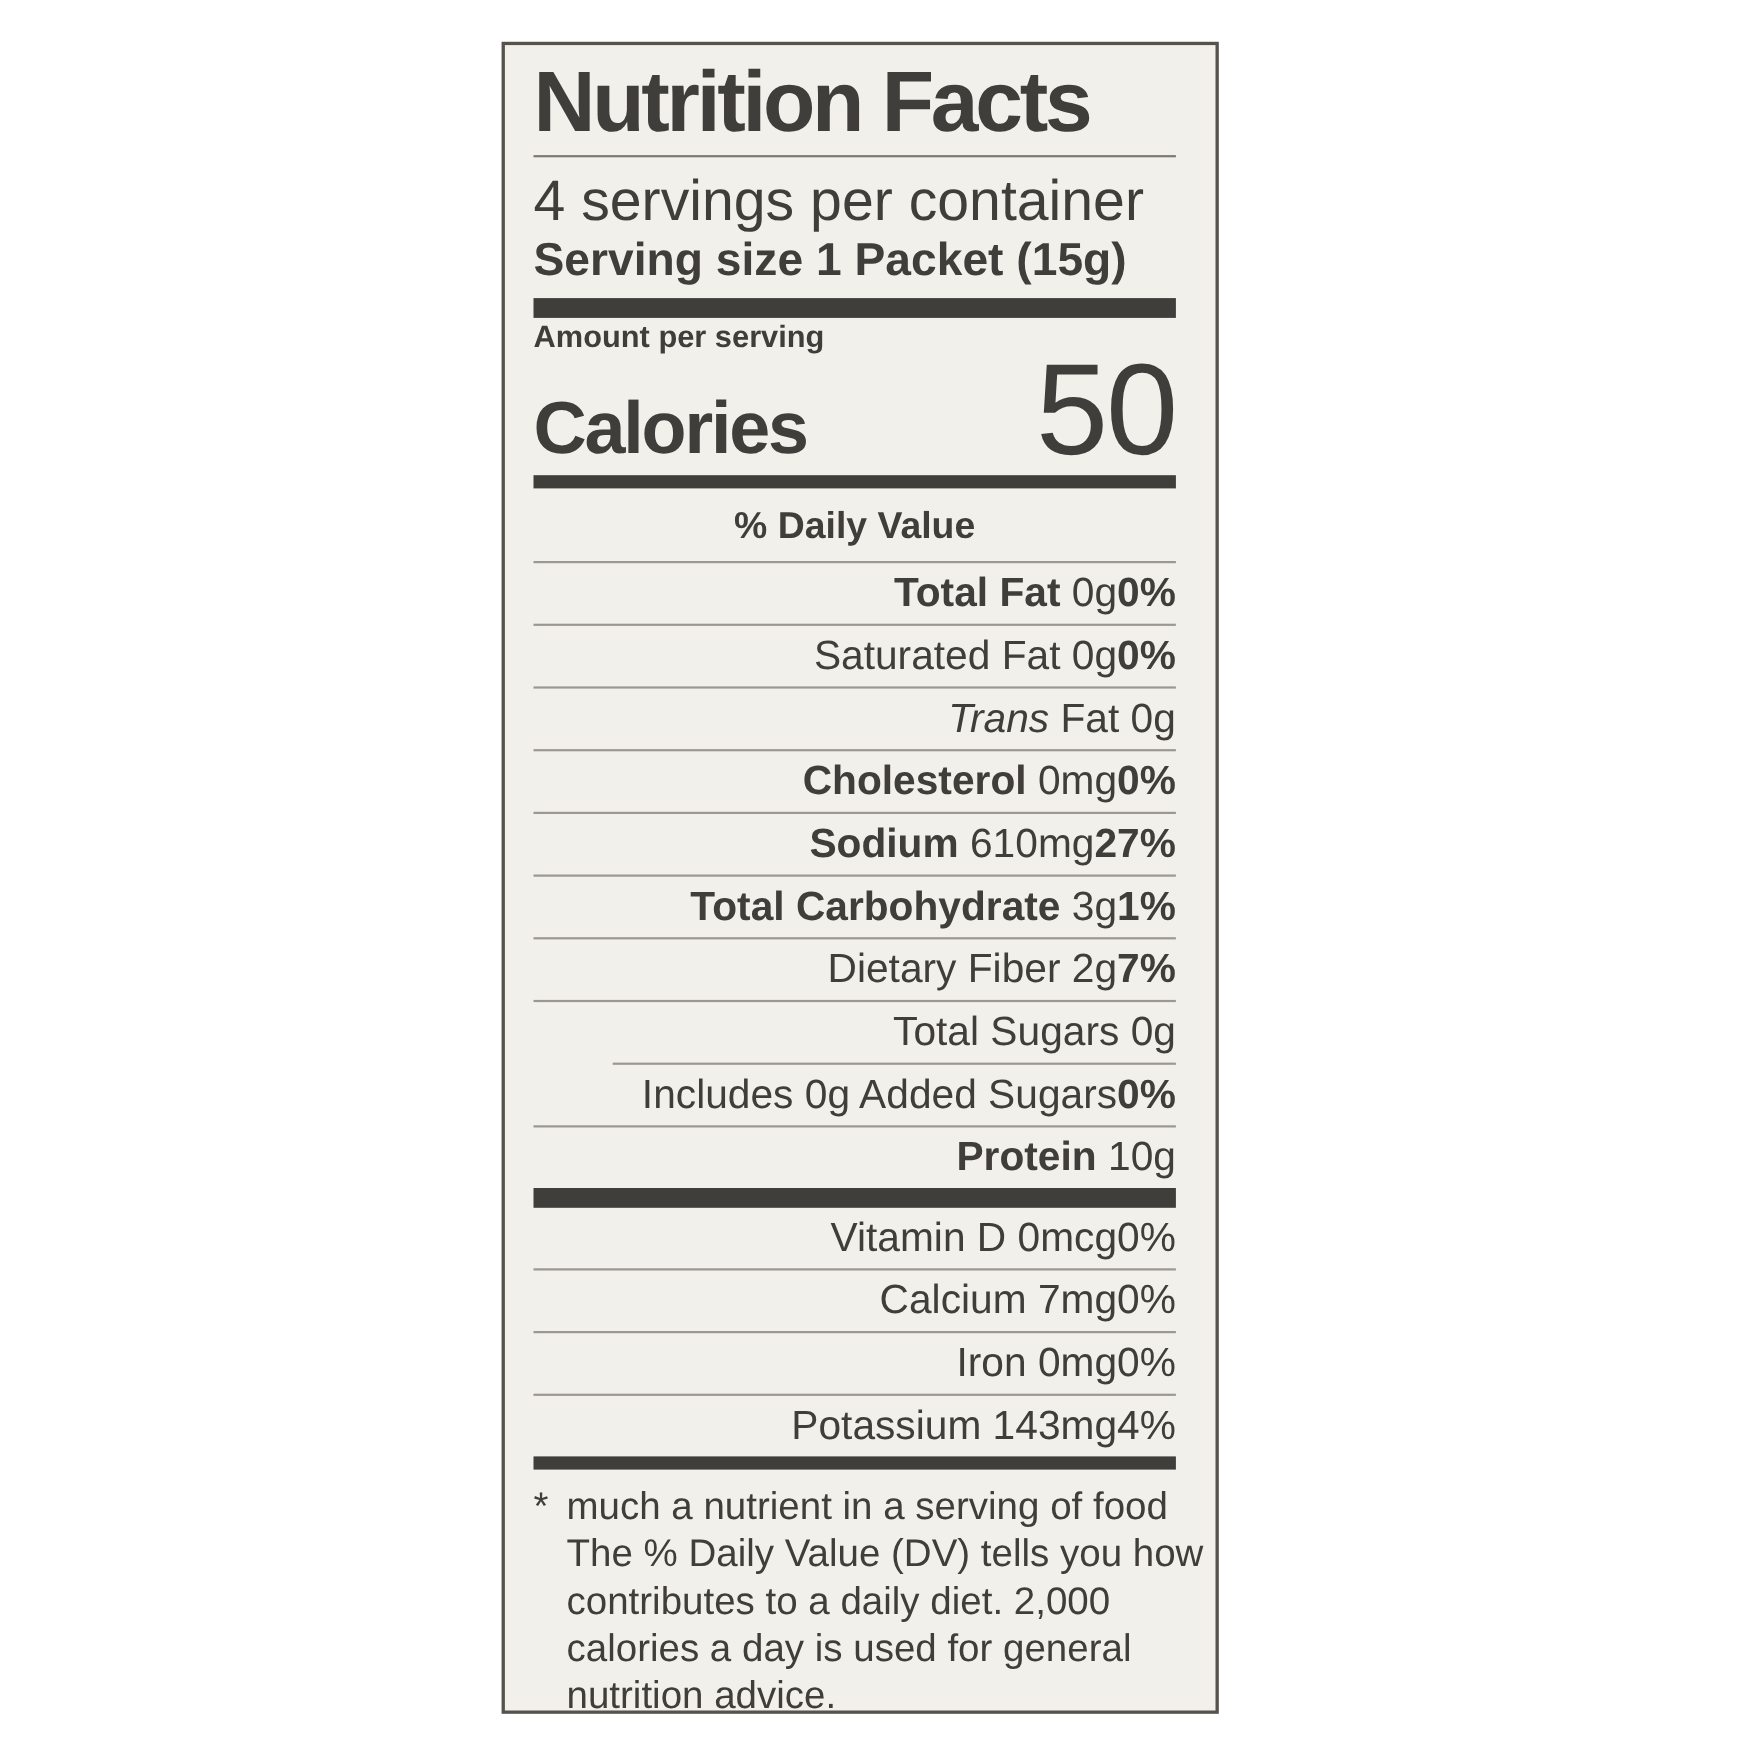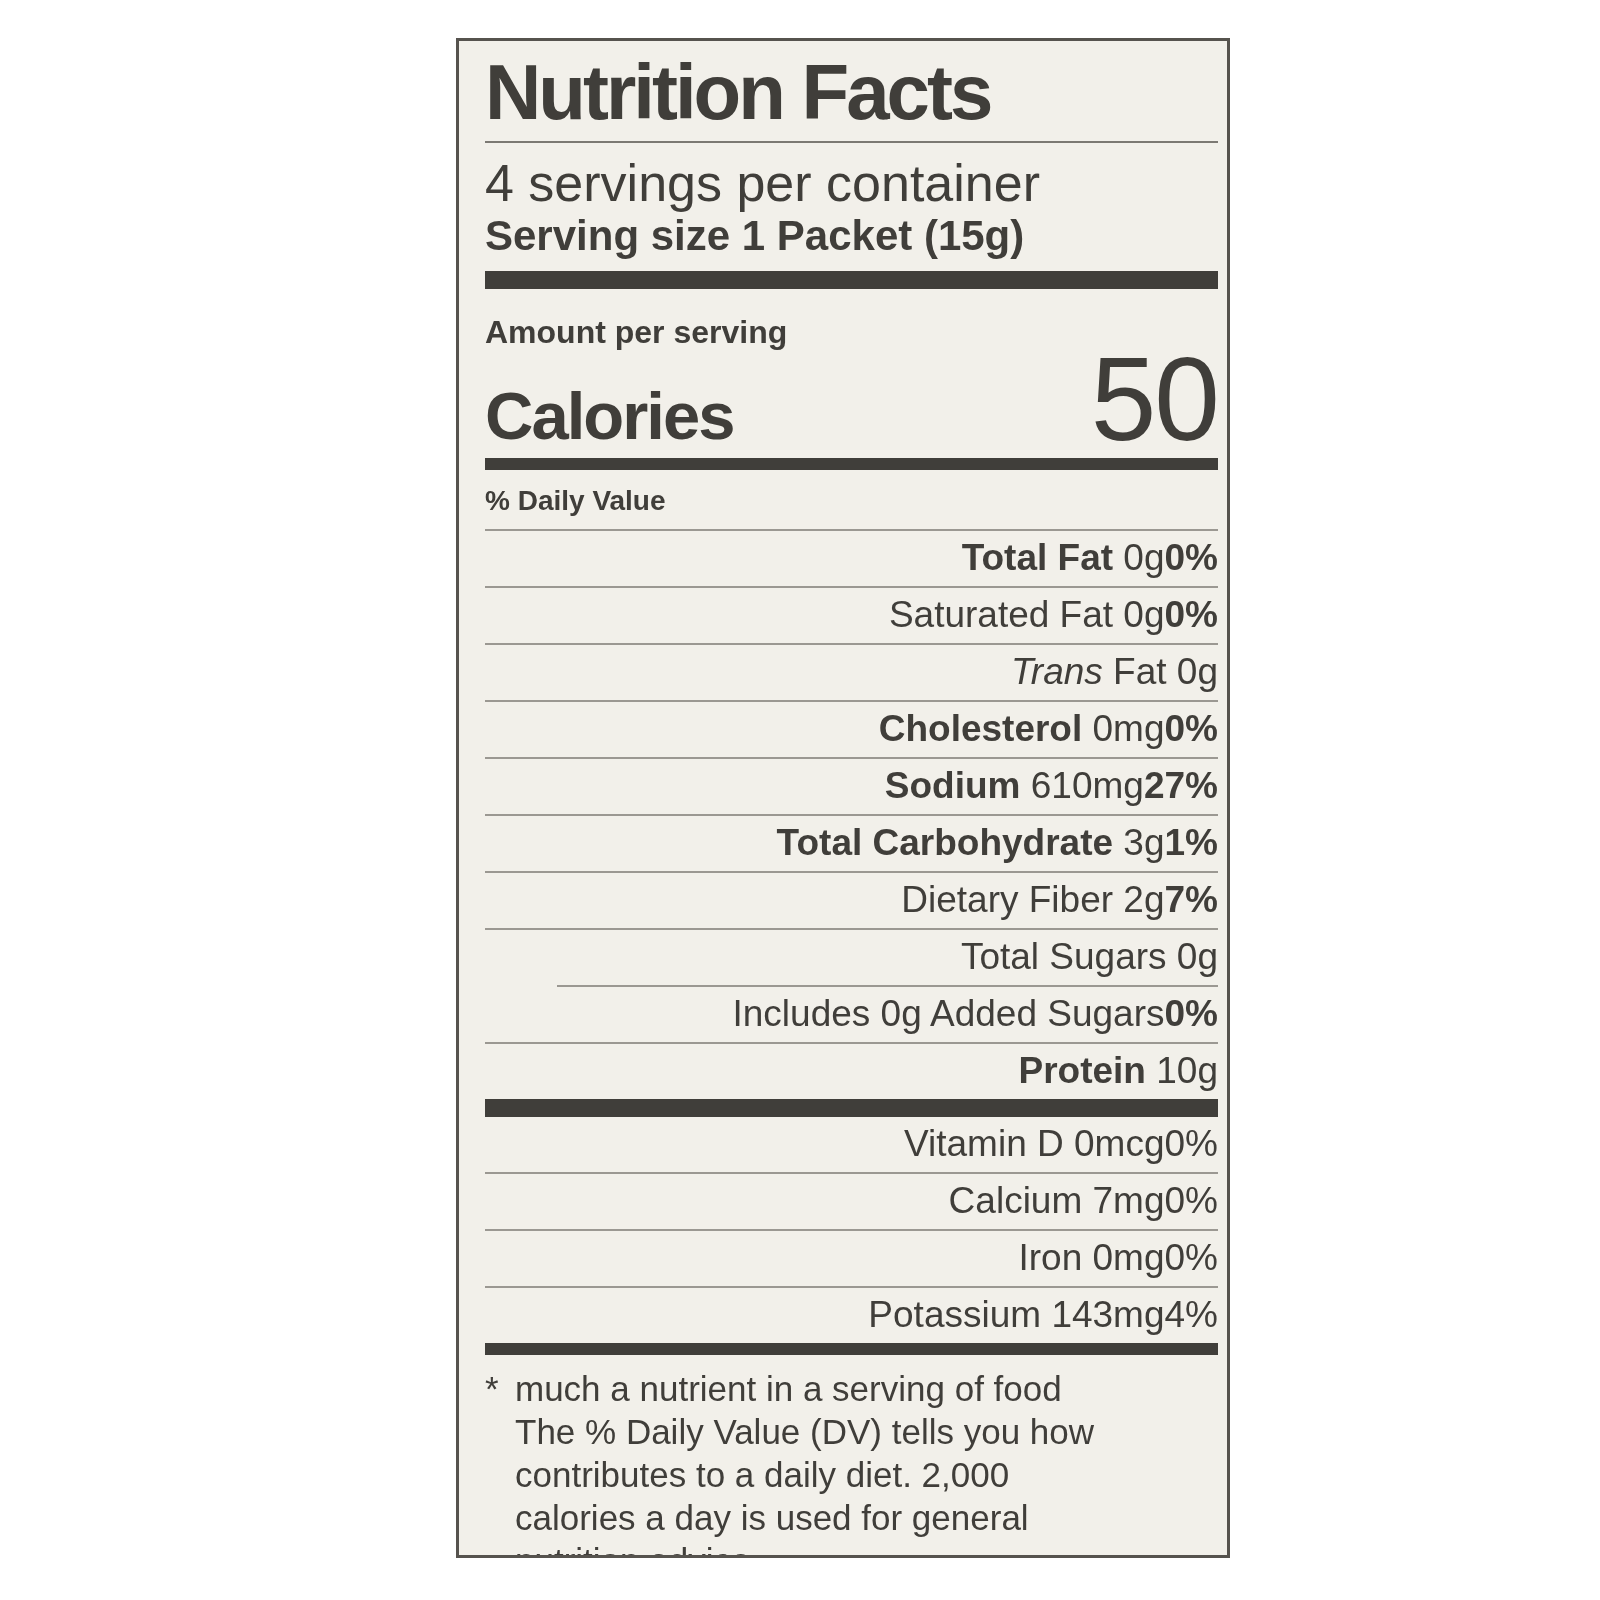--- a/index.html
+++ b/index.html
@@ -8,26 +8,26 @@
     width: 1600px;
     height: 1600px;
     background: #ffffff;
     font-family: "Liberation Sans", "DejaVu Sans", sans-serif;
     color: #403e3a;
   }
   .nf-label {
     position: absolute;
     left: 456px;
     top: 38px;
-    width: 774px;
+    width: 652px;
     height: 1520px;
     box-sizing: border-box;
     background: #f2f0ea;
     border: 3px solid #56534e;
-    padding: 12px 9px 0 26px;
+    padding: 12px 36px 0 26px;
     overflow: hidden;
   }
   .nf-title {
     font-size: 78px;
     font-weight: bold;
     letter-spacing: -3px;
     line-height: 1.0;
     white-space: nowrap;
     padding-bottom: 10px;
     border-bottom: 2px solid #7c7973;
@@ -46,24 +46,23 @@
   }
   .bar-thick {
     height: 18px;
     background: #403e3a;
   }
   .bar-medium {
     height: 12px;
     background: #403e3a;
   }
   .nf-amount-per-serving {
-    font-size: 32px;
+    font-size: 28px;
     font-weight: bold;
     line-height: 34px;
-    margin-top: 26px;
   }
   .nf-calories-row {
     display: flex;
     justify-content: space-between;
     align-items: flex-end;
     margin-top: 2px;
     margin-bottom: 10px;
   }
   .nf-calories-label {
     font-size: 67px;
@@ -71,22 +70,22 @@
     letter-spacing: -2px;
     line-height: 0.95;
   }
   .nf-calories-value {
     font-size: 118px;
     font-weight: normal;
     line-height: 0.82;
     letter-spacing: -2px;
   }
   .nf-dv-header {
-    text-align: left;
-    font-size: 28px;
+    text-align: center;
+    font-size: 34px;
     font-weight: bold;
     padding: 15px 0 12px 0;
   }
   .row {
     display: flex;
     justify-content: flex-end;
     align-items: baseline;
     font-size: 37px;
     line-height: 40px;
     padding: 7px 0 8px 0;

